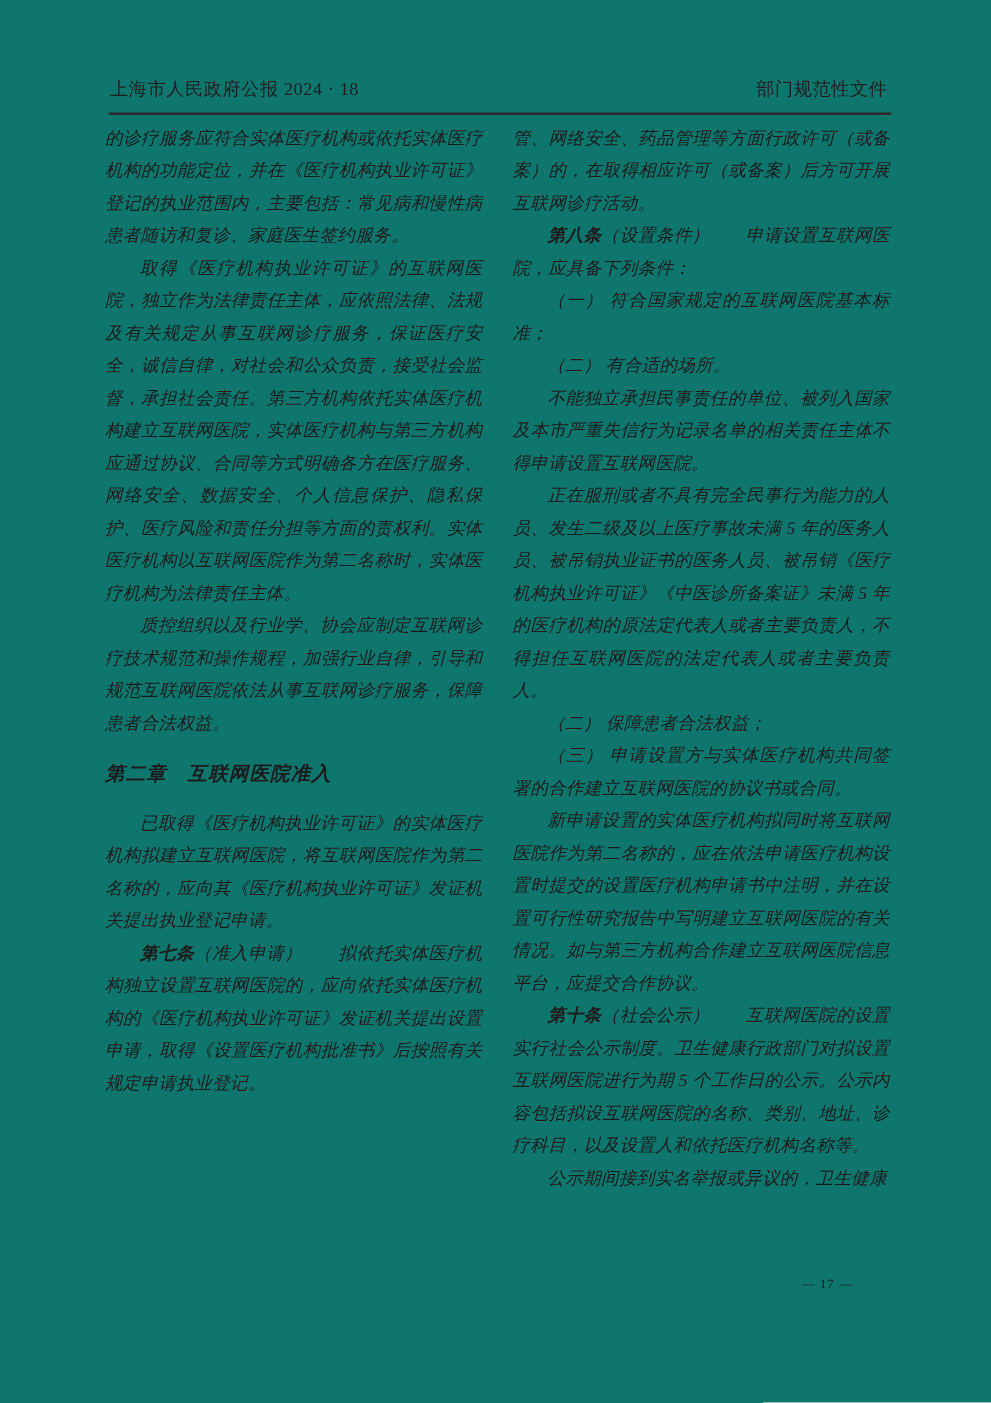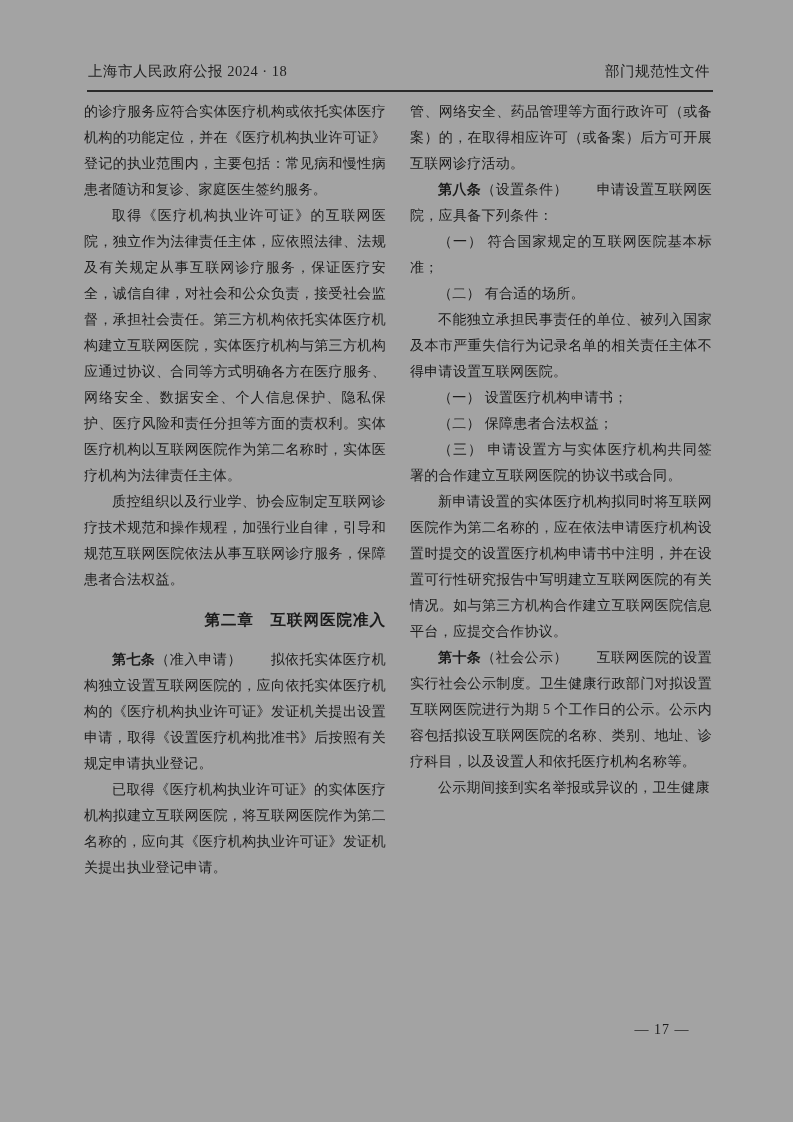--- a/index.html
+++ b/index.html
@@ -1,20 +1,20 @@
 <!DOCTYPE html>
 <html><head>
 <meta charset="utf-8">
 <style>
   html, body { margin: 0; padding: 0; background: #ffffff; }
   .page {
     position: relative;
     width: 793px;
     height: 1122px;
-    background: #a3a3a3;
+    background: #0f766e;
     overflow: hidden;
     font-family: "Liberation Serif", serif;
     color: #1b1b1b;
   }
   .header {
     position: absolute;
     left: 88px;
     top: 62px;
     width: 622px;
     display: flex;
@@ -39,69 +39,70 @@
     display: flex;
     gap: 24px;
   }
   .col {
     width: 302px;
     font-size: 14px;
     line-height: 26px;
     text-align: justify;
     text-justify: inter-ideograph;
     letter-spacing: 0.3px;
+    font-style: italic;
   }
   .para { text-indent: 2em; }
   .para.cont { text-indent: 0; }
   .chapter-heading {
     font-weight: bold;
-    text-align: right;
+    text-align: left;
     text-indent: 0;
     font-size: 15.5px;
     margin: 14px 0;
     letter-spacing: 1px;
   }
   .b { font-weight: bold; }
   .page-number {
     position: absolute;
     top: 1022px;
     left: 622px;
     width: 80px;
     text-align: center;
-    font-size: 14px;
+    font-size: 10px;
     letter-spacing: 1px;
     color: #1b1b1b;
   }
 </style>
 </head>
 <body>
 
 <div class="page">
   <div class="header">
     <span>上海市人民政府公报 2024 · 18</span>
     <span>部门规范性文件</span>
   </div>
   <div class="header-rule"></div>
 
   <div class="columns">
     <div class="col">
         <div class="para cont"><span>的诊疗服务应符合实体医疗机构或依托实体医疗机构的功能定位，并在《医疗机构执业许可证》登记的执业范围内，主要包括：常见病和慢性病患者随访和复诊、家庭医生签约服务。</span></div>
         <div class="para"><span>取得《医疗机构执业许可证》的互联网医院，独立作为法律责任主体，应依照法律、法规及有关规定从事互联网诊疗服务，保证医疗安全，诚信自律，对社会和公众负责，接受社会监督，承担社会责任。第三方机构依托实体医疗机构建立互联网医院，实体医疗机构与第三方机构应通过协议、合同等方式明确各方在医疗服务、网络安全、数据安全、个人信息保护、隐私保护、医疗风险和责任分担等方面的责权利。实体医疗机构以互联网医院作为第二名称时，实体医疗机构为法律责任主体。</span></div>
         <div class="para"><span>质控组织以及行业学、协会应制定互联网诊疗技术规范和操作规程，加强行业自律，引导和规范互联网医院依法从事互联网诊疗服务，保障患者合法权益。</span></div>
         <div class="chapter-heading"><span class="b">第二章　互联网医院准入</span></div>
+        <div class="para"><span>已取得《医疗机构执业许可证》的实体医疗机构拟建立互联网医院，将互联网医院作为第二名称的，应向其《医疗机构执业许可证》发证机关提出执业登记申请。</span></div>
         <div class="para"><span class="b">第七条</span><span>（准入申请）　　拟依托实体医疗机构独立设置互联网医院的，应向依托实体医疗机构的《医疗机构执业许可证》发证机关提出设置申请，取得《设置医疗机构批准书》后按照有关规定申请执业登记。</span></div>
-        <div class="para"><span>已取得《医疗机构执业许可证》的实体医疗机构拟建立互联网医院，将互联网医院作为第二名称的，应向其《医疗机构执业许可证》发证机关提出执业登记申请。</span></div>
       </div>
     <div class="col">
         <div class="para cont"><span>管、网络安全、药品管理等方面行政许可（或备案）的，在取得相应许可（或备案）后方可开展互联网诊疗活动。</span></div>
         <div class="para"><span class="b">第八条</span><span>（设置条件）　　申请设置互联网医院，应具备下列条件：</span></div>
         <div class="para"><span>（一） 符合国家规定的互联网医院基本标准；</span></div>
         <div class="para"><span>（二） 有合适的场所。</span></div>
         <div class="para"><span>不能独立承担民事责任的单位、被列入国家及本市严重失信行为记录名单的相关责任主体不得申请设置互联网医院。</span></div>
-        <div class="para"><span>（一） 设置医疗机构申请书；</span></div>
+        <div class="para"><span>正在服刑或者不具有完全民事行为能力的人员、发生二级及以上医疗事故未满 5 年的医务人员、被吊销执业证书的医务人员、被吊销《医疗机构执业许可证》《中医诊所备案证》未满 5 年的医疗机构的原法定代表人或者主要负责人，不得担任互联网医院的法定代表人或者主要负责人。</span></div>
         <div class="para"><span>（二） 保障患者合法权益；</span></div>
         <div class="para"><span>（三） 申请设置方与实体医疗机构共同签署的合作建立互联网医院的协议书或合同。</span></div>
         <div class="para"><span>新申请设置的实体医疗机构拟同时将互联网医院作为第二名称的，应在依法申请医疗机构设置时提交的设置医疗机构申请书中注明，并在设置可行性研究报告中写明建立互联网医院的有关情况。如与第三方机构合作建立互联网医院信息平台，应提交合作协议。</span></div>
         <div class="para"><span class="b">第十条</span><span>（社会公示）　　互联网医院的设置实行社会公示制度。卫生健康行政部门对拟设置互联网医院进行为期 5 个工作日的公示。公示内容包括拟设互联网医院的名称、类别、地址、诊疗科目，以及设置人和依托医疗机构名称等。</span></div>
         <div class="para"><span>公示期间接到实名举报或异议的，卫生健康</span></div>
       </div>
   </div>
 
   <div class="page-number">— 17 —</div>
 </div>

